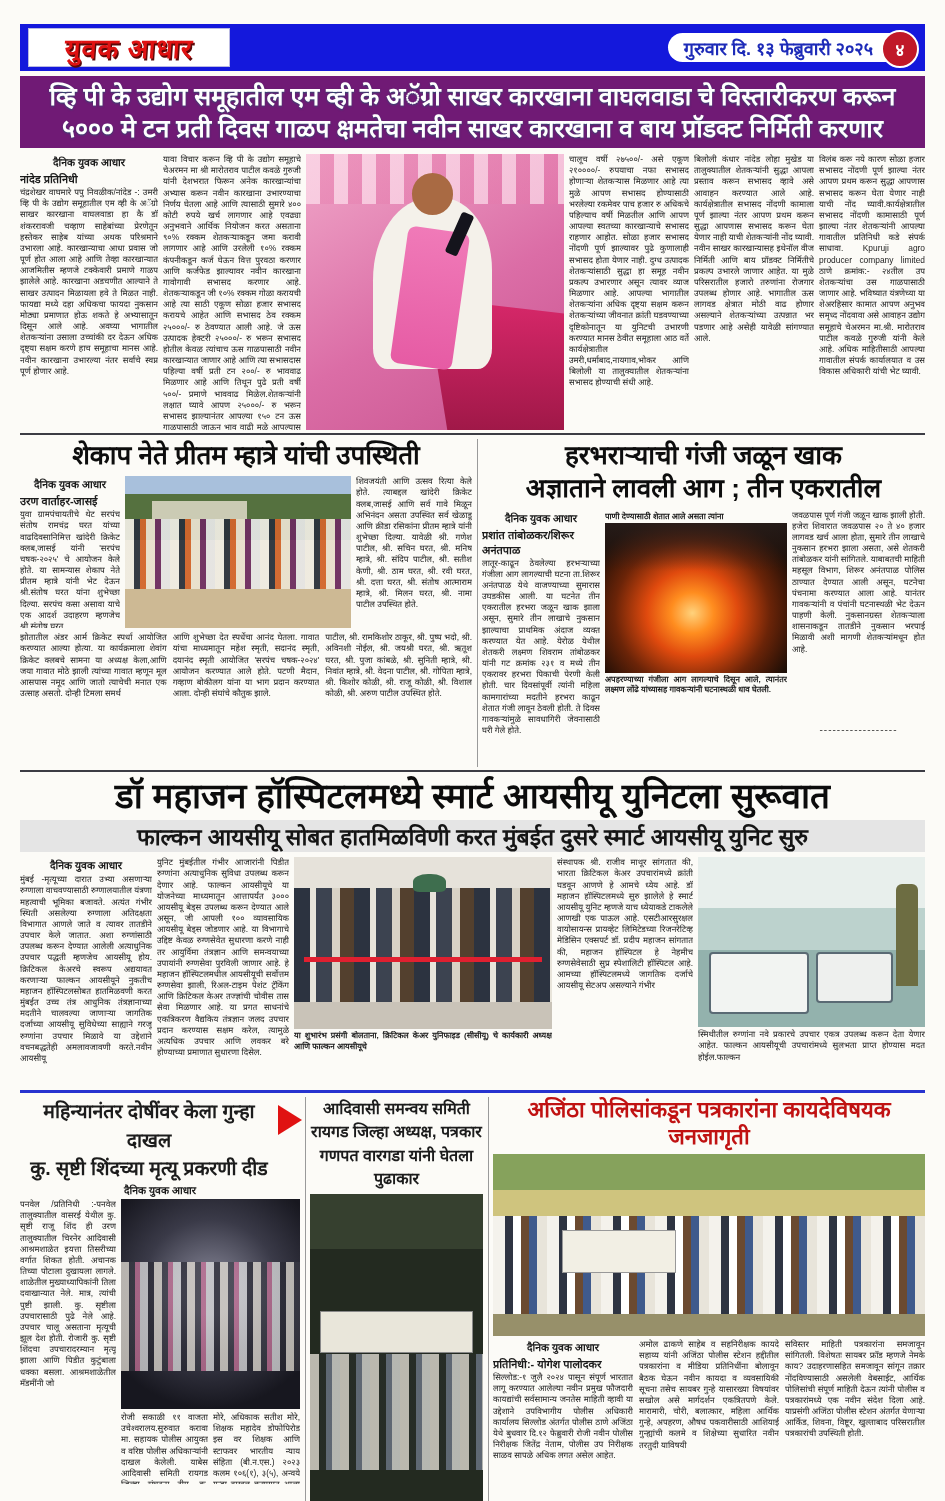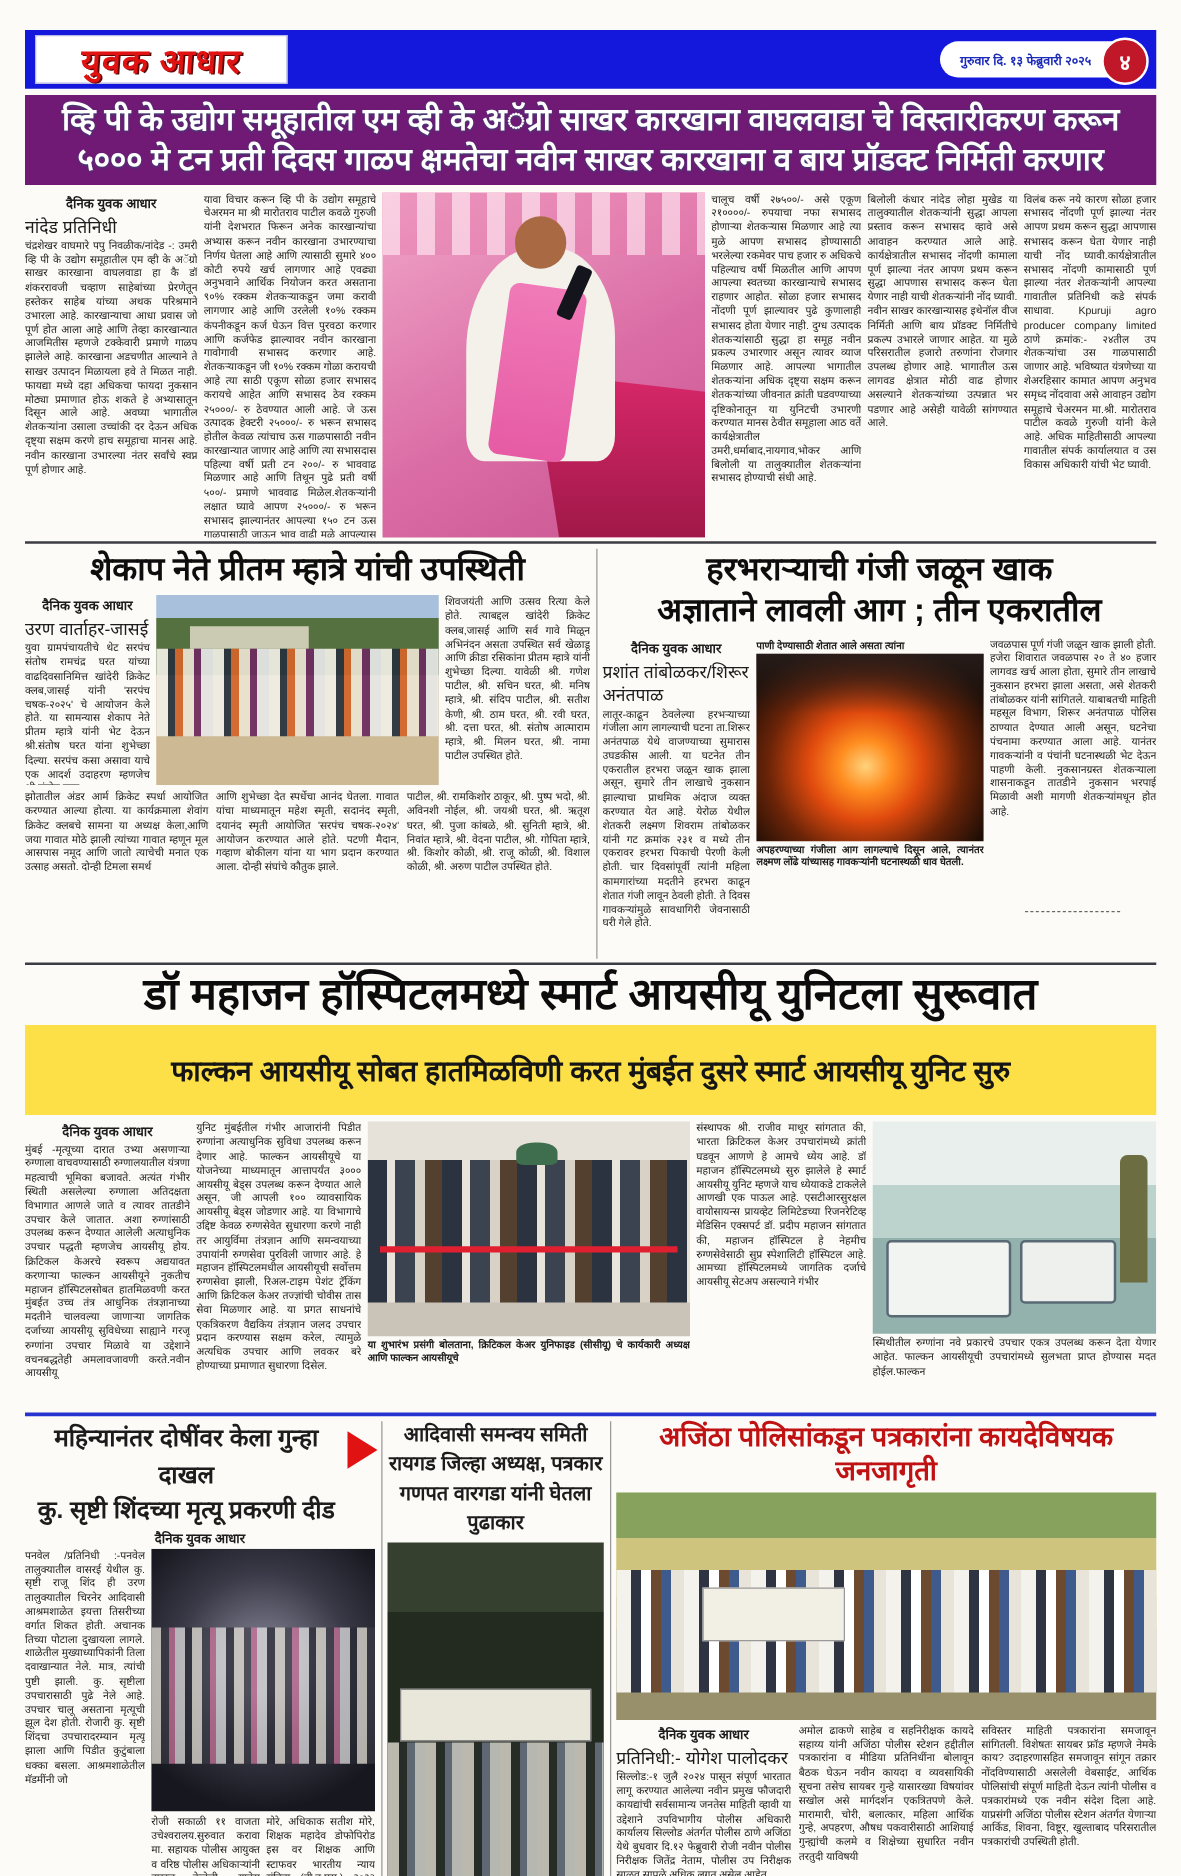--- a/index.html
+++ b/index.html
@@ -9,36 +9,36 @@
   .inner{margin:0 20px;}
 
   
   .topbar{position:relative;margin:24px 20px 0 20px;height:47px;background:#1418dc;}
   .masthead-box{position:absolute;left:8px;top:4px;bottom:4px;width:200px;background:#ffffff;
       border:1px solid #b9b9e2;display:flex;align-items:center;justify-content:center;}
   .masthead-title{font-size:27px;font-weight:800;color:#e01212;letter-spacing:1px;
       text-shadow:1.5px 1.5px 0 #5a0808;transform:skewX(-4deg);white-space:nowrap;}
   .date-pill{position:absolute;right:14px;top:9px;height:29px;background:#ffffff;border-radius:15px;
       display:flex;align-items:center;padding:0 38px 0 16px;}
-  .date-text{font-size:10px;font-weight:700;color:#1d2bb8;white-space:nowrap;}
+  .date-text{font-size:18px;font-weight:700;color:#1d2bb8;white-space:nowrap;}
   .page-circle{position:absolute;right:-8px;top:-3px;width:34px;height:34px;border-radius:50%;
       background:#c01828;border:2px solid #fff;display:flex;align-items:center;justify-content:center;}
   .page-num{color:#ffffff;font-size:17px;font-weight:800;}
 
   
   .banner{margin:5px 20px 0 20px;height:72px;background:#701a75;display:flex;flex-direction:column;
       align-items:center;justify-content:center;}
   .banner-line{font-size:25px;font-weight:800;color:#ffffff;line-height:1.28;white-space:nowrap;
       text-shadow:0 1px 2px rgba(0,110,110,.55);}
 
   
   .sep{height:2px;background:#3c3c44;margin:3px 20px;}
   .sep-blue{height:3px;background:#2733cf;margin:3px 20px;}
   .byline{font-size:10.5px;font-weight:700;text-align:center;margin:1px 0 2px 0;}
-  .reporter{font-size:14px;font-weight:400;text-align:left;margin:0 0 1px 0;}
+  .reporter{font-size:11px;font-weight:700;text-align:left;margin:0 0 1px 0;}
   .body-text{font-size:8.4px;line-height:1.33;text-align:justify;color:#1d1d1d;overflow:hidden;}
   .photo{position:relative;overflow:hidden;}
   .caption{font-size:8px;font-weight:700;line-height:1.3;text-align:justify;margin-top:2px;overflow:hidden;}
   .dashes{font-size:10px;letter-spacing:1px;color:#444;text-align:center;margin-top:4px;}
 
   
   .row1{margin-top:6px;display:grid;grid-template-columns:138px 138px 258px 120px 120px 1fr;
       grid-column-gap:5px;height:276px;}
   .row1 .body-text{height:100%;}
   .col-clip{overflow:hidden;height:100%;}
@@ -47,22 +47,22 @@
   .row2{display:grid;grid-template-columns:452px 1fr;grid-column-gap:5px;margin-top:4px;height:328px;}
   .art-headline{font-size:26px;font-weight:800;color:#0d0d0d;text-align:center;line-height:1.28;}
   .half-right{border-left:1px solid #9a9a9a;padding-left:4px;}
   .sarp-grid{display:grid;grid-template-columns:100px 226px 1fr;grid-column-gap:5px;height:152px;margin-top:4px;}
   .sarp-strip{display:grid;grid-template-columns:1fr 1fr 1fr;grid-column-gap:6px;height:88px;margin-top:4px;}
   .fire-grid{display:grid;grid-template-columns:118px 182px 1fr;grid-column-gap:5px;height:244px;margin-top:4px;}
   .precaption{font-size:8px;font-weight:700;margin-bottom:2px;white-space:nowrap;overflow:hidden;}
 
   
   .icu-headline{font-size:35px;font-weight:800;color:#0c0c0c;text-align:center;line-height:1.15;margin-top:4px;}
-  .icu-sub{margin-top:4px;background:#fde047;text-align:center;font-size:23px;font-weight:700;color:#151515;
-      padding:20px 0;}
+  .icu-sub{margin-top:4px;background:#e5e5e5;text-align:center;font-size:23px;font-weight:700;color:#151515;
+      padding:0 0;}
   .icu-grid{display:grid;grid-template-columns:132px 132px 258px 136px 1fr;grid-column-gap:5px;height:230px;margin-top:5px;}
 
   
   .row4{display:grid;grid-template-columns:280px 178px 1fr;grid-column-gap:5px;margin-top:4px;height:398px;}
   .r4-left-headline{position:relative;font-size:19.5px;font-weight:800;text-align:center;line-height:1.45;padding-right:22px;}
   .tri{position:absolute;right:-2px;top:8px;width:0;height:0;border-top:15px solid transparent;
       border-bottom:15px solid transparent;border-left:24px solid #e01212;}
   .r4-left-grid{display:grid;grid-template-columns:96px 1fr;grid-column-gap:5px;height:288px;margin-top:2px;}
   .r4-strip{display:grid;grid-template-columns:1fr 1fr;grid-column-gap:5px;height:72px;margin-top:3px;}
   .r4-mid{border-left:1px solid #9a9a9a;padding-left:4px;display:flex;flex-direction:column;}

